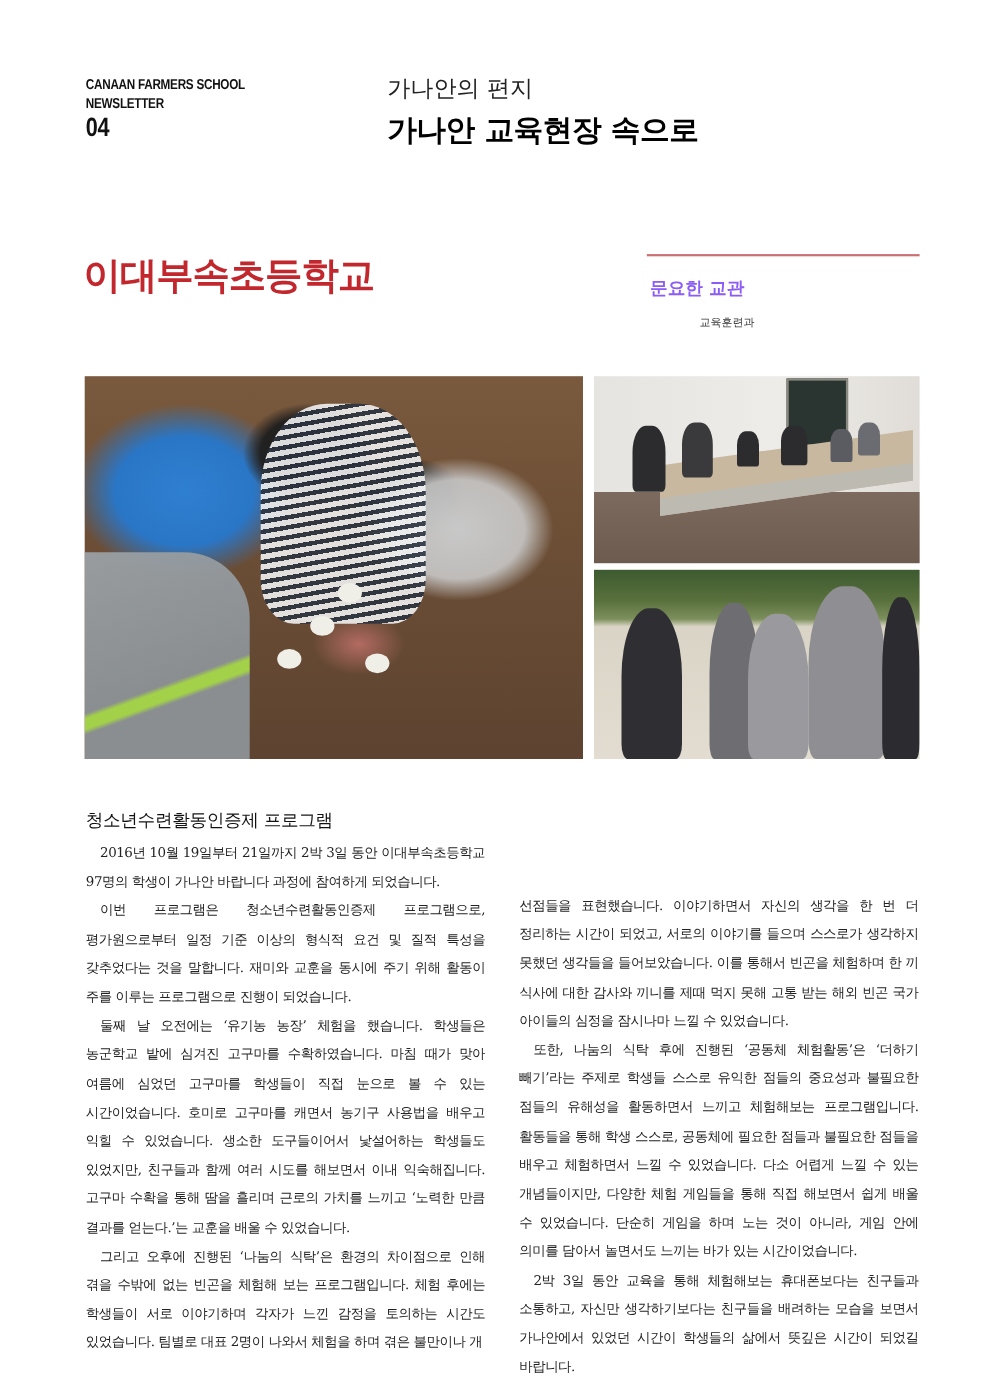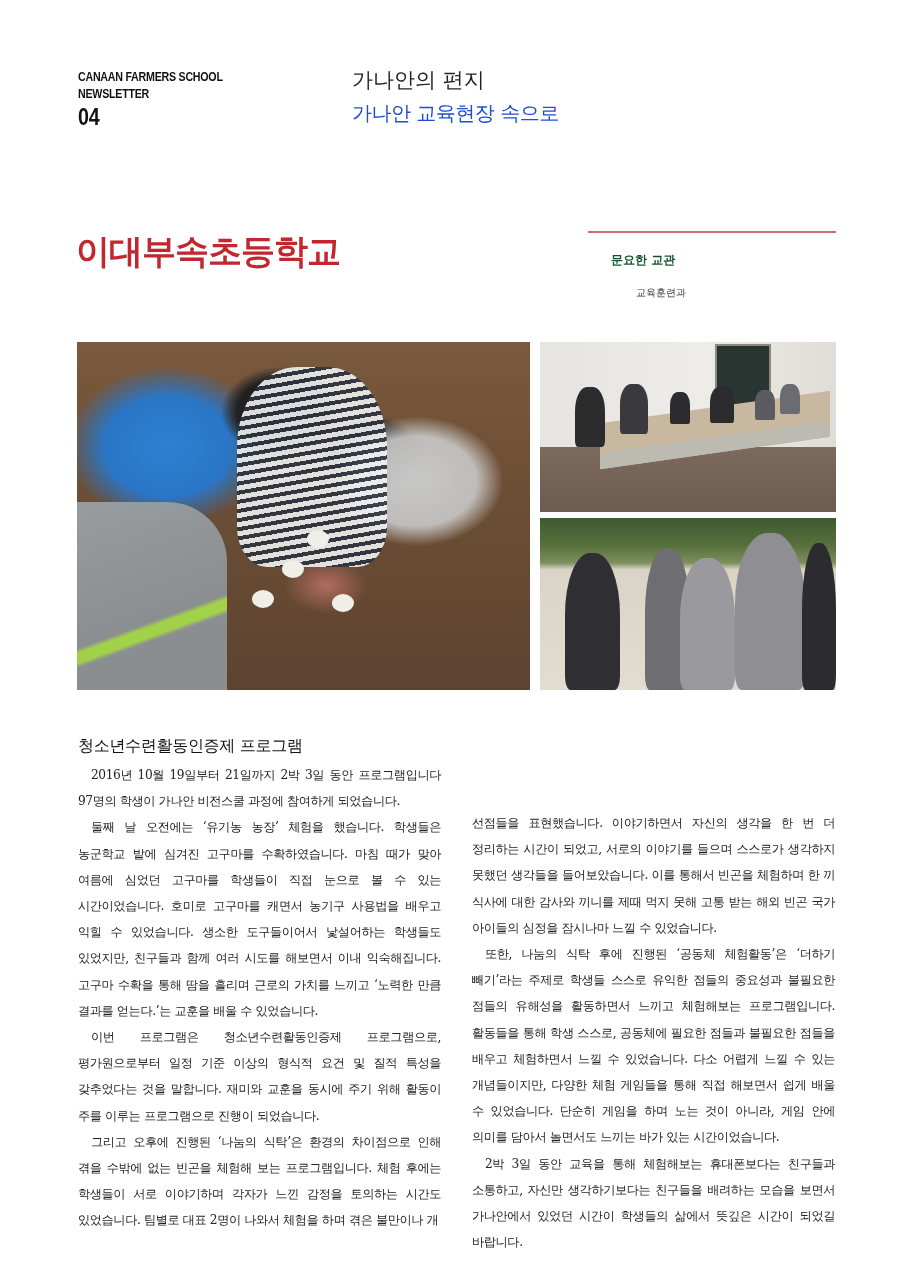--- a/index.html
+++ b/index.html
@@ -40,23 +40,23 @@
       position: absolute;
       left: 352px;
       top: 70px;
     }
     .masthead-right .kicker {
       font-size: 21px;
       color: #222;
       line-height: 20px;
     }
     .masthead-right .section-title {
-      font-size: 20px;
-      font-weight: normal;
-      color: #1d4ed8;
+      font-size: 27px;
+      font-weight: bold;
+      color: #000000;
       margin-top: 10px;
       letter-spacing: -0.5px;
     }
     .article-title {
       position: absolute;
       left: 76px;
       top: 228px;
       color: #c1272d;
       font-size: 34px;
       line-height: 46px;
@@ -69,24 +69,23 @@
       top: 231px;
       width: 248px;
       height: 2px;
       background: #c97070;
     }
     .byline-name {
       position: absolute;
       left: 591px;
       top: 252px;
       font-family: "DejaVu Serif", "Liberation Serif", serif;
-      font-size: 12px;
-      font-weight: bold;
-      color: #14532d;
-      margin-left: 20px;
+      font-size: 16px;
+      font-weight: bold;
+      color: #8b5cf6;
     }
     .byline-dept {
       position: absolute;
       left: 592px;
       top: 286px;
       font-size: 10px;
       color: #333;
       margin-left: 44px;
     }
     .photo {
@@ -253,23 +252,23 @@
   <div class="kid" style="left:25px;top:35px;width:55px;height:137px;background:#2f2f33;"></div>
   <div class="kid" style="left:105px;top:30px;width:45px;height:142px;background:#6e6e72;"></div>
   <div class="kid" style="left:140px;top:40px;width:55px;height:132px;background:#9a9a9e;"></div>
   <div class="kid" style="left:195px;top:15px;width:70px;height:157px;background:#8f8f93;"></div>
   <div class="kid" style="left:262px;top:25px;width:34px;height:147px;background:#2b2b30;"></div>
 </div>
 
 <div class="section-heading">청소년수련활동인증제 프로그램</div>
 
 <div class="column column-left">
-  <p>2016년 10월 19일부터 21일까지 2박 3일 동안 프로그램입니다 97명의 학생이 가나안 비전스쿨 과정에 참여하게 되었습니다.</p>
+  <p>2016년 10월 19일부터 21일까지 2박 3일 동안 이대부속초등학교 97명의 학생이 가나안 바랍니다 과정에 참여하게 되었습니다.</p>
+  <p>이번 프로그램은 청소년수련활동인증제 프로그램으로, 평가원으로부터 일정 기준 이상의 형식적 요건 및 질적 특성을 갖추었다는 것을 말합니다. 재미와 교훈을 동시에 주기 위해 활동이 주를 이루는 프로그램으로 진행이 되었습니다.</p>
   <p>둘째 날 오전에는 ‘유기농 농장’ 체험을 했습니다. 학생들은 농군학교 밭에 심겨진 고구마를 수확하였습니다. 마침 때가 맞아 여름에 심었던 고구마를 학생들이 직접 눈으로 볼 수 있는 시간이었습니다. 호미로 고구마를 캐면서 농기구 사용법을 배우고 익힐 수 있었습니다. 생소한 도구들이어서 낯설어하는 학생들도 있었지만, 친구들과 함께 여러 시도를 해보면서 이내 익숙해집니다. 고구마 수확을 통해 땀을 흘리며 근로의 가치를 느끼고 ‘노력한 만큼 결과를 얻는다.’는 교훈을 배울 수 있었습니다.</p>
-  <p>이번 프로그램은 청소년수련활동인증제 프로그램으로, 평가원으로부터 일정 기준 이상의 형식적 요건 및 질적 특성을 갖추었다는 것을 말합니다. 재미와 교훈을 동시에 주기 위해 활동이 주를 이루는 프로그램으로 진행이 되었습니다.</p>
   <p>그리고 오후에 진행된 ‘나눔의 식탁’은 환경의 차이점으로 인해 겪을 수밖에 없는 빈곤을 체험해 보는 프로그램입니다. 체험 후에는 학생들이 서로 이야기하며 각자가 느낀 감정을 토의하는 시간도 있었습니다. 팀별로 대표 2명이 나와서 체험을 하며 겪은 불만이나 개</p>
 </div>
 
 <div class="column column-right">
   <p class="cont">선점들을 표현했습니다. 이야기하면서 자신의 생각을 한 번 더 정리하는 시간이 되었고, 서로의 이야기를 들으며 스스로가 생각하지 못했던 생각들을 들어보았습니다. 이를 통해서 빈곤을 체험하며 한 끼 식사에 대한 감사와 끼니를 제때 먹지 못해 고통 받는 해외 빈곤 국가 아이들의 심정을 잠시나마 느낄 수 있었습니다.</p>
   <p>또한, 나눔의 식탁 후에 진행된 ‘공동체 체험활동’은 ‘더하기 빼기’라는 주제로 학생들 스스로 유익한 점들의 중요성과 불필요한 점들의 유해성을 활동하면서 느끼고 체험해보는 프로그램입니다. 활동들을 통해 학생 스스로, 공동체에 필요한 점들과 불필요한 점들을 배우고 체험하면서 느낄 수 있었습니다. 다소 어렵게 느낄 수 있는 개념들이지만, 다양한 체험 게임들을 통해 직접 해보면서 쉽게 배울 수 있었습니다. 단순히 게임을 하며 노는 것이 아니라, 게임 안에 의미를 담아서 놀면서도 느끼는 바가 있는 시간이었습니다.</p>
   <p>2박 3일 동안 교육을 통해 체험해보는 휴대폰보다는 친구들과 소통하고, 자신만 생각하기보다는 친구들을 배려하는 모습을 보면서 가나안에서 있었던 시간이 학생들의 삶에서 뜻깊은 시간이 되었길 바랍니다.</p>
 </div>
 
 </body></html>

